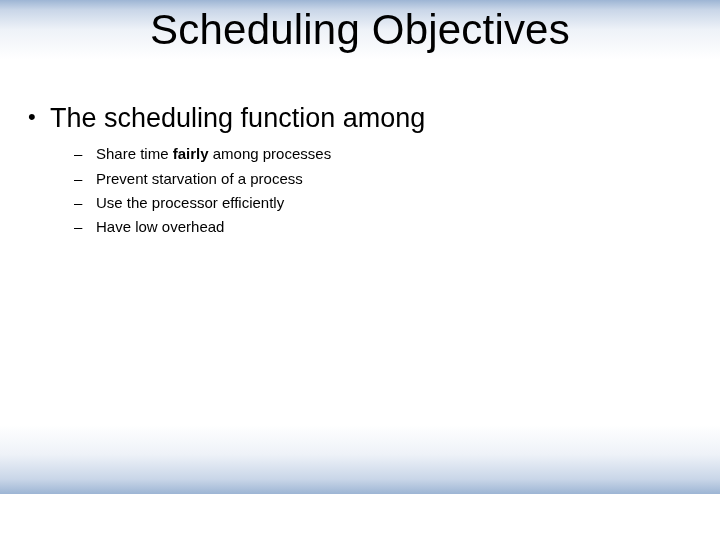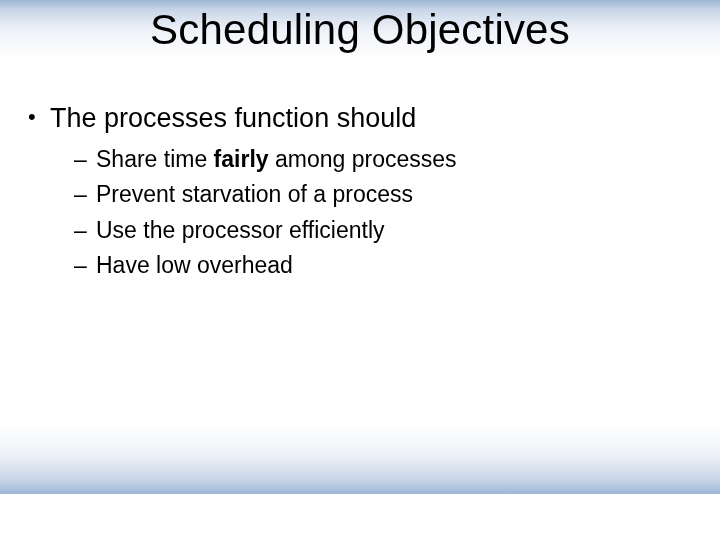--- a/index.html
+++ b/index.html
@@ -52,21 +52,21 @@
   }
   .lvl1::before {
     content: "•";
     position: absolute;
     left: 0;
     top: 0;
     font-size: 22px;
     line-height: 1.5;
   }
   .lvl2 {
-    font-size: 23px;
+    font-size: 15px;
     line-height: 1.35;
     margin: 0 0 4px 0;
     padding-left: 68px;
     position: relative;
   }
   .lvl2::before {
     content: "–";
     position: absolute;
     left: 46px;
     top: 0;
@@ -74,21 +74,21 @@
   .bold {
     font-weight: bold;
   }
 </style>
 </head>
 <body>
 
 <div class="slide">
   <div class="title">Scheduling Objectives</div>
   <div class="body">
-    <div class="lvl1">The processes function should</div>
+    <div class="lvl1">The scheduling function among</div>
     <div class="lvl2">
       <span>Share time </span><span class="bold">fairly</span><span> among processes</span>
     </div>
     <div class="lvl2">Prevent starvation of a process</div>
     <div class="lvl2">Use the processor efficiently</div>
     <div class="lvl2">Have low overhead</div>
   </div>
 </div>
 
 </body></html>

